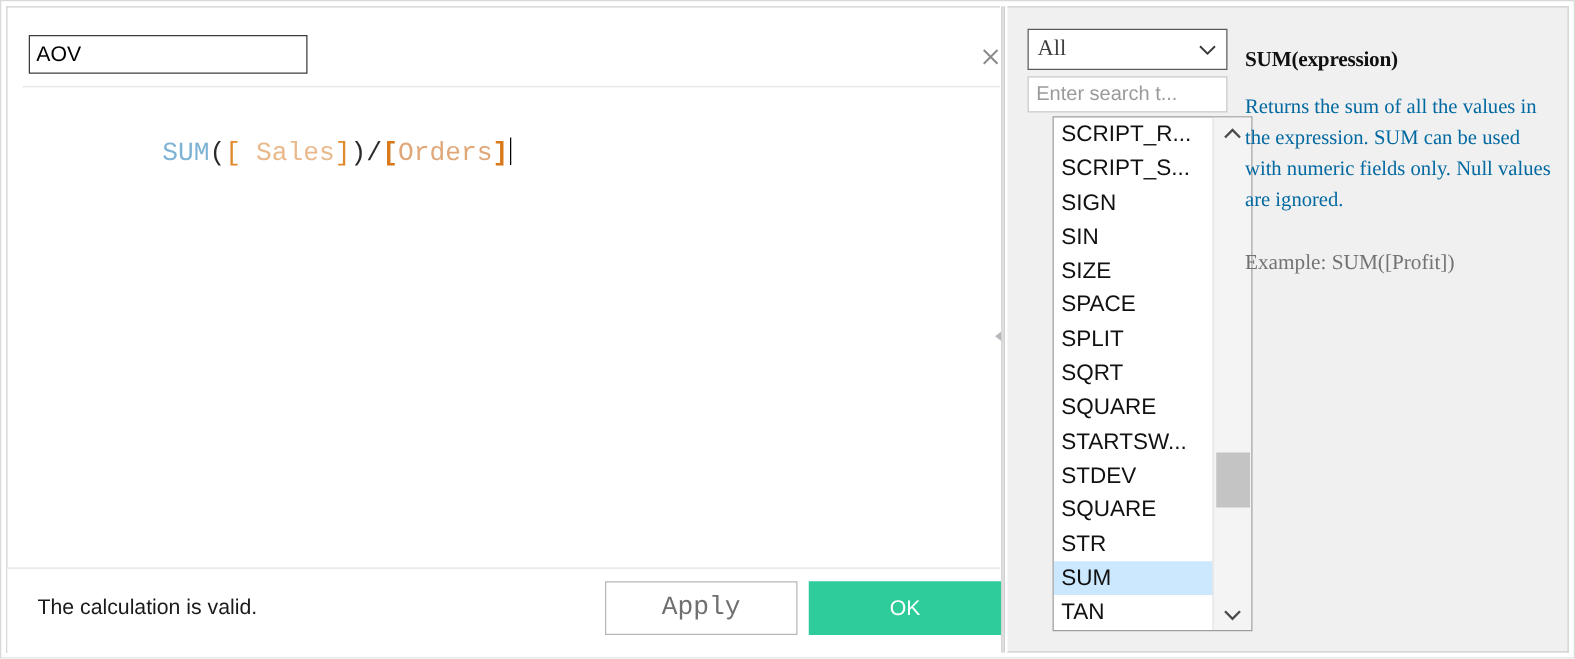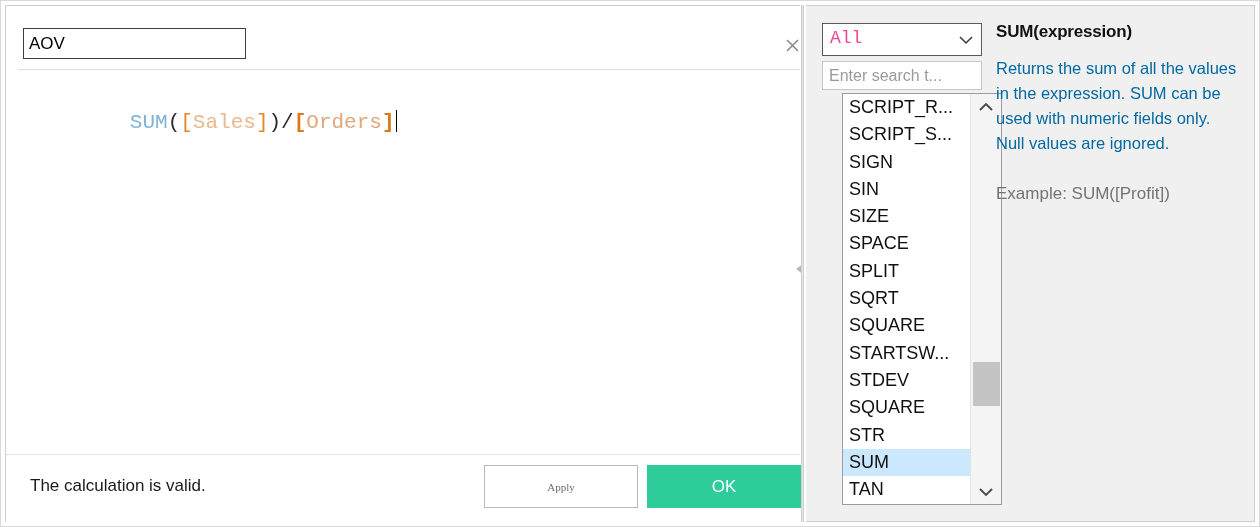--- a/index.html
+++ b/index.html
@@ -93,21 +93,21 @@
     font-family: "Liberation Mono", "DejaVu Sans Mono", monospace;
     font-size: 21px;
     letter-spacing: 0px;
     white-space: pre;
     line-height: 26px;
   }
   .tok-fn      { color: #7fb3d5; }
   .tok-paren   { color: #2b2b2b; }
   .tok-brk     { color: #e08a2e; }
   .tok-brk-b   { color: #d9791a; font-weight: bold; }
-  .tok-field   { color: #e9b98c; }
+  .tok-field   { color: #e9b98c; margin-left: 12px; }
   .tok-field-b { color: #e0a779; }
   .tok-op      { color: #2b2b2b; }
 
   .caret {
     display: inline-block;
     width: 1px;
     height: 22px;
     background: #000000;
     vertical-align: -4px;
     margin-left: 1px;
@@ -141,22 +141,22 @@
   }
 
   .btn-apply {
     position: absolute;
     left: 478px; top: 10px;
     width: 154px; height: 43px;
     box-sizing: border-box;
     background: #ffffff;
     border: 1px solid #b8b8b8;
     color: #6f6f6f;
-    font-family: Liberation Serif, serif;
-    font-size: 11px;
+    font-family: Liberation Mono, monospace;
+    font-size: 21px;
     cursor: pointer;
     padding: 0;
   }
 
   .btn-ok {
     position: absolute;
     left: 641px; top: 10px;
     width: 154px; height: 43px;
     box-sizing: border-box;
     background: #2ecc9b;
@@ -203,22 +203,22 @@
     width: 160px; height: 33px;
     box-sizing: border-box;
     background: #ffffff;
     border: 1px solid #5a5a5a;
     cursor: pointer;
   }
   .fn-dropdown-label {
     position: absolute;
     left: 7px; top: 4px;
     font-size: 18px;
-    color: #ec4899;
-    font-family: Liberation Mono, monospace;
+    color: #404040;
+    font-family: Liberation Serif, serif;
   }
   .fn-dropdown-chevron {
     position: absolute;
     right: 8px; top: 11px;
     width: 14px; height: 10px;
     color: #3a3a3a;
   }
   .fn-dropdown-chevron svg { display: block; }
 
   .fn-search {
@@ -294,23 +294,23 @@
     position: absolute;
     left: 2px; top: 268px;
     width: 27px; height: 44px;
     background: #c4c4c4;
     cursor: pointer;
   }
 
   
   .help-panel {
     position: absolute;
-    left: 190px; top: 16px;
+    left: 190px; top: 32px;
     width: 245px;
-    font-family: Liberation Sans, sans-serif;
+    font-family: Liberation Serif, serif;
   }
   .help-title {
     font-size: 17px;
     font-weight: bold;
     color: #111111;
     margin: 0 0 14px 0;
     letter-spacing: -0.2px;
   }
   .help-body {
     font-size: 16.5px;

